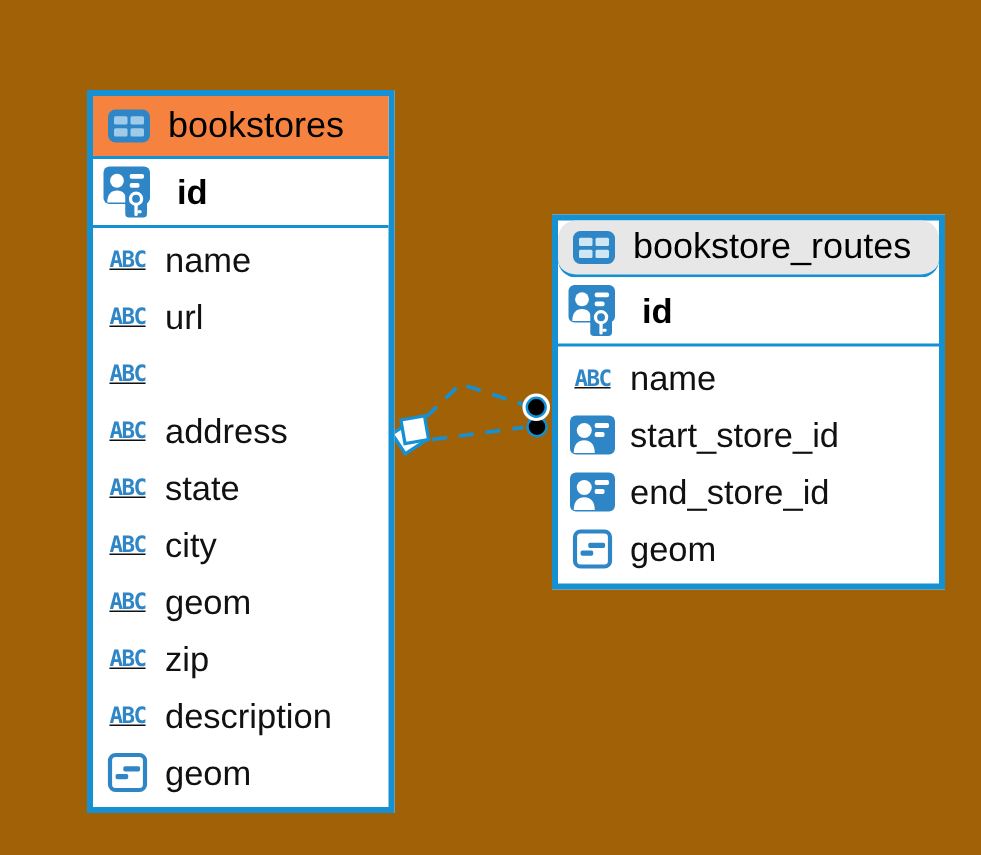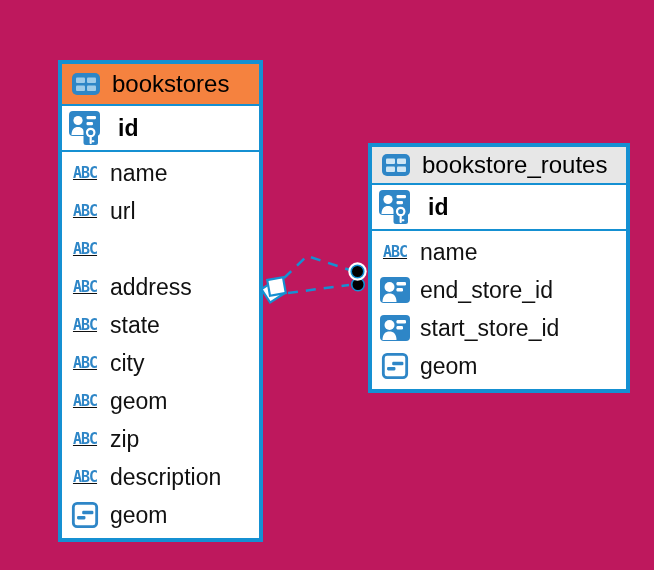--- a/index.html
+++ b/index.html
@@ -8,21 +8,21 @@
     --icon-light: #9fcbe9;
     --orange: #f5823f;
     --gray: #e7e7e7;
   }
   *{ box-sizing: border-box; }
   html,body{ margin:0; padding:0; }
   .canvas{
     position: relative;
     width: 654px;
     height: 570px;
-    background: #be185d;
+    background: #a16207;
     font-family: "Liberation Sans", sans-serif;
     overflow: hidden;
   }
   .table-node{
     position: absolute;
     background: #ffffff;
     border: 4px solid var(--blue);
   }
   #table-bookstores{ left: 58px; top: 60px; width: 205px; }
   #table-routes{ left: 368px; top: 143px; width: 262px; }
@@ -31,21 +31,21 @@
     display: flex;
     align-items: center;
     gap: 9px;
     padding: 0 7px;
     height: 42px;
     border-bottom: 2px solid var(--blue);
     font-size: 24px;
     color: #000;
     white-space: nowrap;
   }
-  #table-routes .table-header{ height: 38px; }
+  #table-routes .table-header{ height: 38px; border-radius: 12px; }
   .header-orange{ background: var(--orange); }
   .header-gray{ background: var(--gray); }
 
   .pk-row{
     display: flex;
     align-items: center;
     gap: 16px;
     padding: 0 6px;
     height: 46px;
     border-bottom: 2px solid var(--blue);
@@ -255,33 +255,33 @@
       <div class="col-row">
         <span class="icon-slot">
           <svg width="32" height="28" viewBox="0 0 32 28">
             <rect x="1" y="1" width="30" height="26" rx="4" fill="#2e86c7"></rect>
             <rect x="17.5" y="6" width="9.5" height="3.4" rx="1.2" fill="#fff"></rect>
             <rect x="17.5" y="12" width="6.5" height="3.4" rx="1.2" fill="#fff"></rect>
             <circle cx="10.5" cy="11" r="5" fill="#fff"></circle>
             <path d="M3.5 26 C3.5 20 6.5 17.5 10.5 17.5 C14.5 17.5 17.5 20 17.5 26 Z" fill="#fff"></path>
           </svg>
         </span>
-        <span class="cname">end_store_id</span>
+        <span class="cname">start_store_id</span>
       </div>
       <div class="col-row">
         <span class="icon-slot">
           <svg width="32" height="28" viewBox="0 0 32 28">
             <rect x="1" y="1" width="30" height="26" rx="4" fill="#2e86c7"></rect>
             <rect x="17.5" y="6" width="9.5" height="3.4" rx="1.2" fill="#fff"></rect>
             <rect x="17.5" y="12" width="6.5" height="3.4" rx="1.2" fill="#fff"></rect>
             <circle cx="10.5" cy="11" r="5" fill="#fff"></circle>
             <path d="M3.5 26 C3.5 20 6.5 17.5 10.5 17.5 C14.5 17.5 17.5 20 17.5 26 Z" fill="#fff"></path>
           </svg>
         </span>
-        <span class="cname">start_store_id</span>
+        <span class="cname">end_store_id</span>
       </div>
       <div class="col-row">
         <span class="icon-slot">
           <svg width="28" height="28" viewBox="0 0 30 30">
             <rect x="2.5" y="2.5" width="25" height="25" rx="4" fill="none" stroke="#2e86c7" stroke-width="3"></rect>
             <rect x="12" y="10.5" width="12" height="3.8" rx="1.2" fill="#2e86c7"></rect>
             <rect x="6.5" y="16" width="9" height="3.8" rx="1.2" fill="#2e86c7"></rect>
           </svg>
         </span>
         <span class="cname">geom</span>

